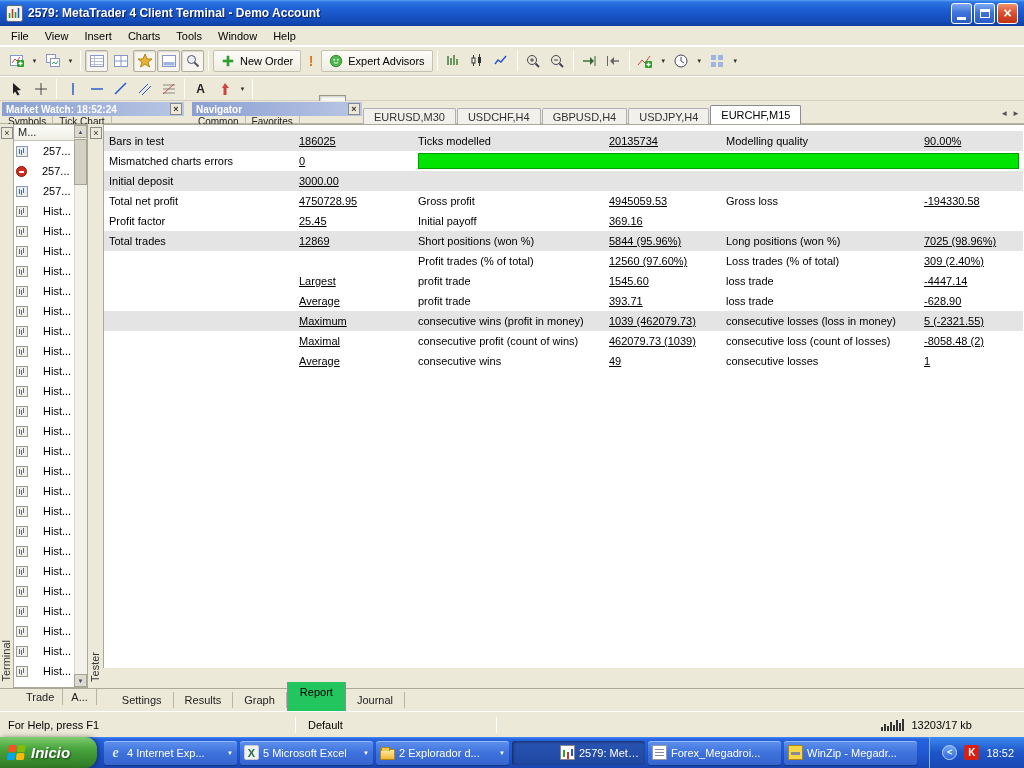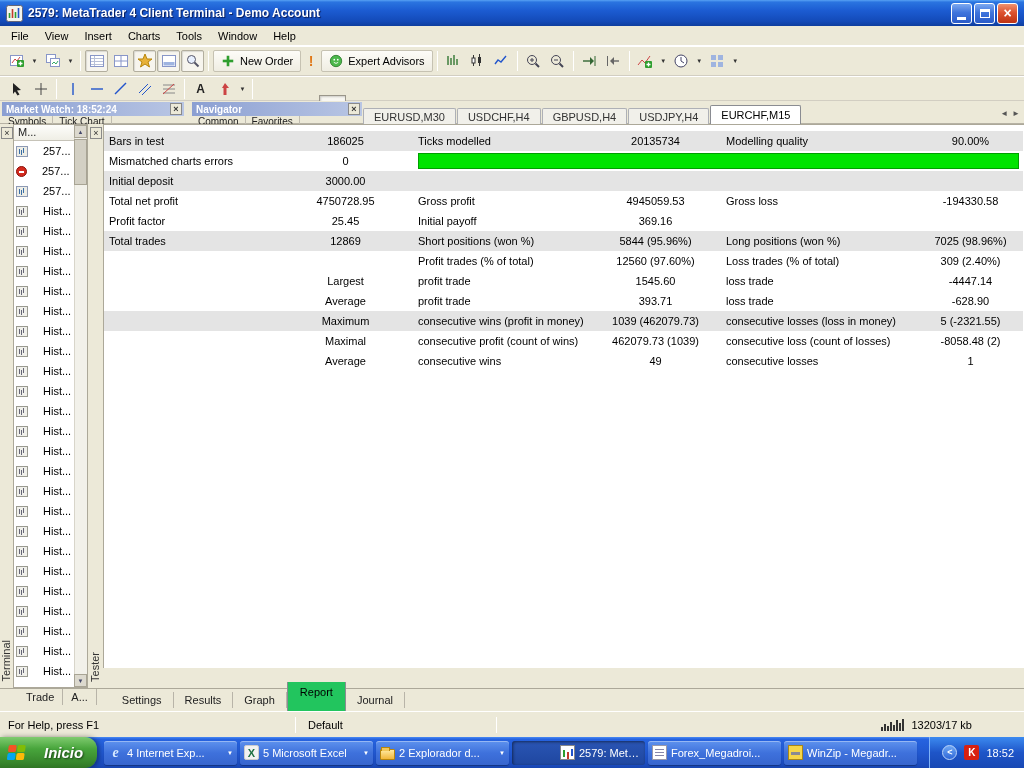--- a/index.html
+++ b/index.html
@@ -83,21 +83,21 @@
 .sb-thumb{position:absolute;top:14px;left:-1px;width:13px;height:46px;background:#D3D0C4;border:1px solid #A8A494;}
 
 .tester-panel{position:absolute;left:103px;top:0;width:921px;height:544px;background:#fff;border-top:1px solid #ACA899;border-left:1px solid #ACA899;}
 .report{position:absolute;left:0;top:6px;width:919px;}
 .report-row{display:grid;grid-template-columns:195px 95px 215px 95px 220px 1fr;height:20px;line-height:20px;}
 .report-row.shaded{background:#E4E4E4;}
 .rc{overflow:hidden;white-space:nowrap;}
 .c1l{padding-left:5px;}
 .c2l{padding-left:24px;}
 .c3l{padding-left:22px;}
-.val{text-align:center;padding-right:2px;}
+.val{text-align:left;padding-right:2px;text-decoration:underline;}
 .c3v{padding-right:6px;}
 .green-bar{grid-column:3/7;margin:2px 4px 2px 24px;background:#00E400;border:1px solid #00A000;}
 
 
 .bottom-tabs{position:absolute;top:688px;left:0;width:1024px;height:23px;background:#ECE9D8;border-top:1px solid #ACA899;display:flex;align-items:flex-start;}
 .terminal-tabs{display:flex;margin-left:18px;}
 .ttab{padding:2px 8px;border-right:1px solid #B8B4A8;color:#222;}
 .tester-tabs{display:flex;margin-left:14px;height:100%;align-items:center;}
 .xtab{padding:2px 11px;border-right:1px solid #B8B4A8;color:#222;}
 .xtab.active{background:#22c55e;border:1px solid #8A8C92;border-top:none;padding:4px 12px 20px;color:#000;}
@@ -108,21 +108,21 @@
 .sb-div{width:1px;height:16px;background:#B8B4A8;border-right:1px solid #fff;}
 .sb-profile{width:200px;padding-left:12px;}
 .sb-spacer{flex:1;}
 .sb-traffic{display:flex;align-items:center;gap:7px;padding-right:52px;}
 .bars{display:flex;align-items:flex-end;gap:1px;height:12px;}
 .bars i{width:2px;background:#333;display:block;}
 
 
 .taskbar{position:absolute;top:737px;left:0;width:1024px;height:31px;display:flex;align-items:center;
  background:linear-gradient(180deg,#4A8BF4 0%,#2663E0 7%,#2159D2 45%,#1A49BA 92%,#1845B0 100%);}
-.start-btn{height:31px;width:97px;border-radius:0 12px 12px 0;display:flex;align-items:center;gap:18px;padding:0 10px 0 6px;flex:none;
+.start-btn{height:31px;width:97px;border-radius:0 12px 12px 0;display:flex;align-items:center;gap:5px;padding:0 10px 0 6px;flex:none;
  background:linear-gradient(180deg,#7FCB6F 0%,#48A53C 38%,#37862B 82%,#2F7524 100%);box-shadow:2px 0 5px rgba(0,0,0,.4);}
 .start-label{color:#fff;font-weight:bold;font-style:italic;font-size:15px;text-shadow:1px 1px 2px rgba(0,0,0,.55);}
 .task-buttons{display:flex;gap:3px;margin-left:7px;flex:1;}
 .task-btn{width:133px;height:24px;border-radius:3px;display:flex;align-items:center;gap:4px;padding:0 4px;color:#fff;
  background:linear-gradient(180deg,#5E92EE 0%,#3E71DC 50%,#3765CE 100%);box-shadow:inset 0 1px 0 rgba(255,255,255,.35),0 1px 1px rgba(0,0,0,.3);}
 .task-btn .tlabel{flex:1;overflow:hidden;white-space:nowrap;text-overflow:ellipsis;font-size:11px;}
 .task-btn.active{background:linear-gradient(180deg,#2A55B4 0%,#1F47A0 100%);box-shadow:inset 1px 1px 3px rgba(0,0,0,.5);padding-left:48px;}
 .task-grp{font-size:6px;flex:none;}
 .tico{width:15px;height:15px;flex:none;display:flex;align-items:center;justify-content:center;font-weight:bold;}
 .tico-ie{color:#D6E9FF;font-family:"Liberation Serif",serif;font-style:italic;font-size:14px;}

